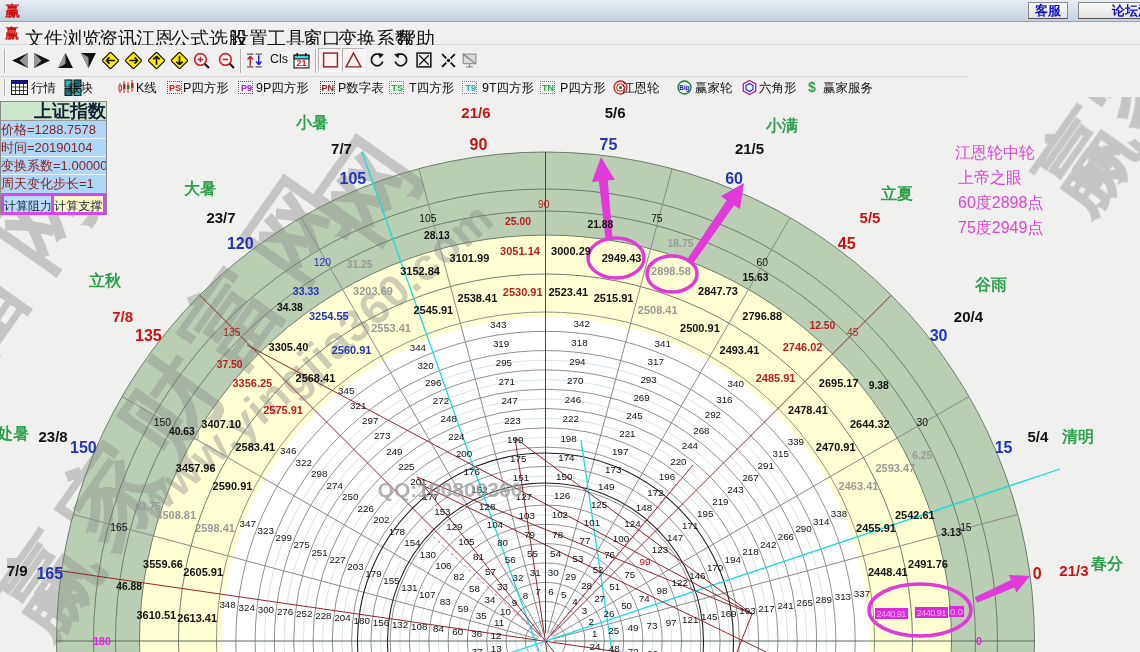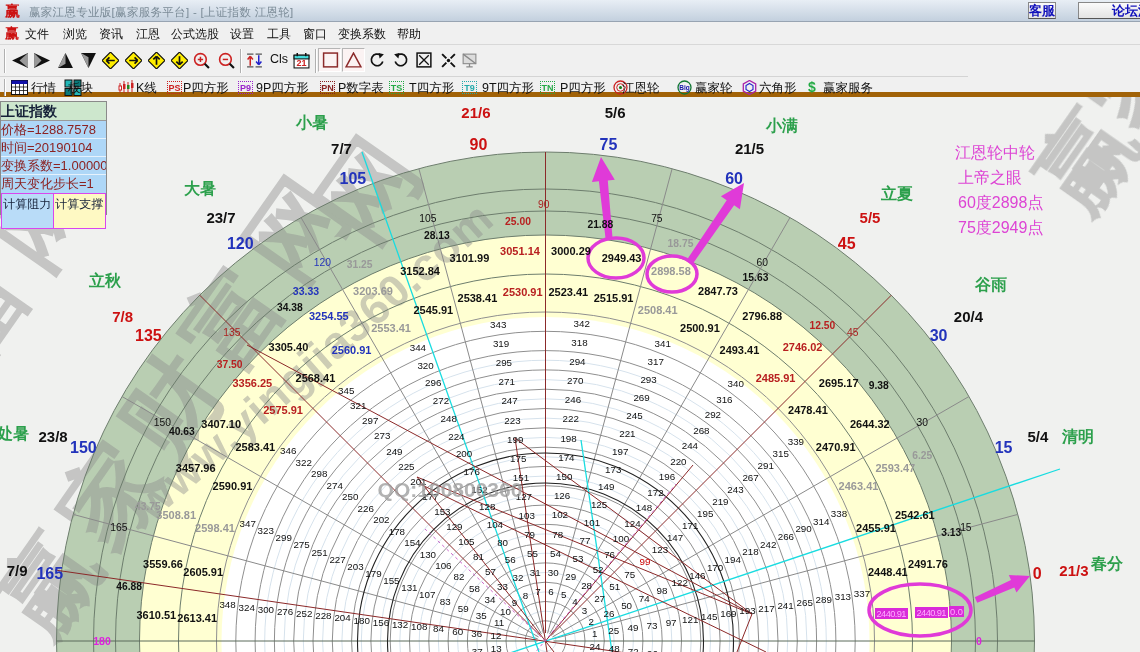--- a/index.html
+++ b/index.html
@@ -2,40 +2,39 @@
 <html><head><meta charset="utf-8">
 <style>
 *{margin:0;padding:0;box-sizing:border-box}
 body{width:1140px;height:652px;overflow:hidden;font-family:"Liberation Sans",sans-serif;background:#f0f0f0}
 .titlebar{position:absolute;left:0;top:0;width:1140px;height:22px;background:linear-gradient(#e8eef5,#c3d0de);border-bottom:1px solid #98a4b2}
 .titlebar .logo{position:absolute;left:5px;top:2px;width:18px;height:17px;color:#cc1111;font-weight:bold;font-size:15px;font-family:"Liberation Serif",serif}
 .titlebar .ttext{position:absolute;left:29px;top:5px;font-size:11.5px;color:#7b8b97;letter-spacing:0.3px}
 .tbtn{position:absolute;top:2px;height:17px;background:linear-gradient(#fbfbfb,#e3e3e3);border:1px solid #888;border-bottom-color:#555;color:#1111bb;font-size:13px;font-weight:bold;text-align:center;line-height:15px}
 .menubar{position:absolute;left:0;top:22px;width:1140px;height:23px;background:#f0f0f0;border-bottom:1px solid #d8d8d8}
 .menubar .logo{position:absolute;left:5px;top:3px;color:#cc1111;font-weight:bold;font-size:14px;font-family:"Liberation Serif",serif}
-.mitem{position:absolute;top:4px;font-size:12px;color:#111}
+.mitem{position:absolute;top:4px;font-size:19px;color:#111}
 .toolbar1{position:absolute;left:0;top:45px;width:968px;height:32px;background:#f0f0f0;border-bottom:1px solid #d4d4d4}
-.toolbar2{position:absolute;left:0;top:77px;width:1140px;height:21px;background:#f0f0f0;border-bottom:6px solid #a16207}
+.toolbar2{position:absolute;left:0;top:77px;width:1140px;height:21px;background:#f0f0f0;border-bottom:1px solid #a16207}
 .t2{position:absolute;top:3px;font-size:12.5px;color:#111}
-.t2b{position:absolute;top:4px;width:15px;height:13px;font-size:9px;font-weight:bold;text-align:center;line-height:12px}
+.t2b{position:absolute;top:4px;width:15px;height:13px;font-size:9px;font-weight:bold;text-align:right;line-height:12px}
 .main{position:absolute;left:0;top:97px;width:1140px;height:555px;background:#f0f1ef}
 .panel{position:absolute;left:0;top:4px;width:107px;border:1px solid #8a8a8a;background:#fff}
-.phead{height:19px;background:#cde7cd;color:#152038;font-size:14px;font-weight:bold;text-align:left;line-height:19px;border-bottom:1px solid #9a9a9a}
+.phead{height:19px;background:#cde7cd;color:#152038;font-size:18px;font-weight:bold;text-align:right;line-height:19px;border-bottom:1px solid #9a9a9a}
 .prow{height:18px;background:#aed7f7;color:#8b2222;font-size:13px;line-height:18px;white-space:nowrap;overflow:hidden;border-bottom:1px solid #e6f2fc}
 .pbtns{height:21px;display:flex}
-.pbtn{width:53.5px;height:36px;font-size:12px;color:#152038;text-align:center;line-height:20px;border:1px solid #d946ef;white-space:nowrap;overflow:hidden}
+.pbtn{width:53.5px;height:22px;font-size:12px;color:#152038;text-align:center;line-height:20px;border:3px solid #d946ef;white-space:nowrap;overflow:hidden}
 .magt{position:absolute;color:#dd44d4;font-size:16px;font-weight:normal;white-space:nowrap}
 .sep{position:absolute;top:4px;width:1px;height:24px;background:#b0b0b0;box-shadow:1px 0 0 #fff}
 .sep2{position:absolute;top:2px;width:1px;height:17px;background:#b0b0b0;box-shadow:1px 0 0 #fff}
 </style></head>
 <body>
 <div class="titlebar">
  <div class="logo">赢</div>
- <div class="ttext">赢家江恩专业版[赢家服务平台] - [上证指数 江恩轮]</div>
- <div class="tbtn" style="left:1028px;width:28px">客服</div>
+ <div class="tbtn" style="left:1028px;width:40px">客服</div>
  <div class="tbtn" style="left:1078px;width:120px">论坛注册</div>
 </div>
 <div class="menubar">
  <div class="logo">赢</div>
  <div class="mitem" style="left:25px">文件</div>
     <div class="mitem" style="left:63px">浏览</div>
     <div class="mitem" style="left:99px">资讯</div>
     <div class="mitem" style="left:136px">江恩</div>
     <div class="mitem" style="left:171px">公式选股</div>
     <div class="mitem" style="left:230px">设置</div>

